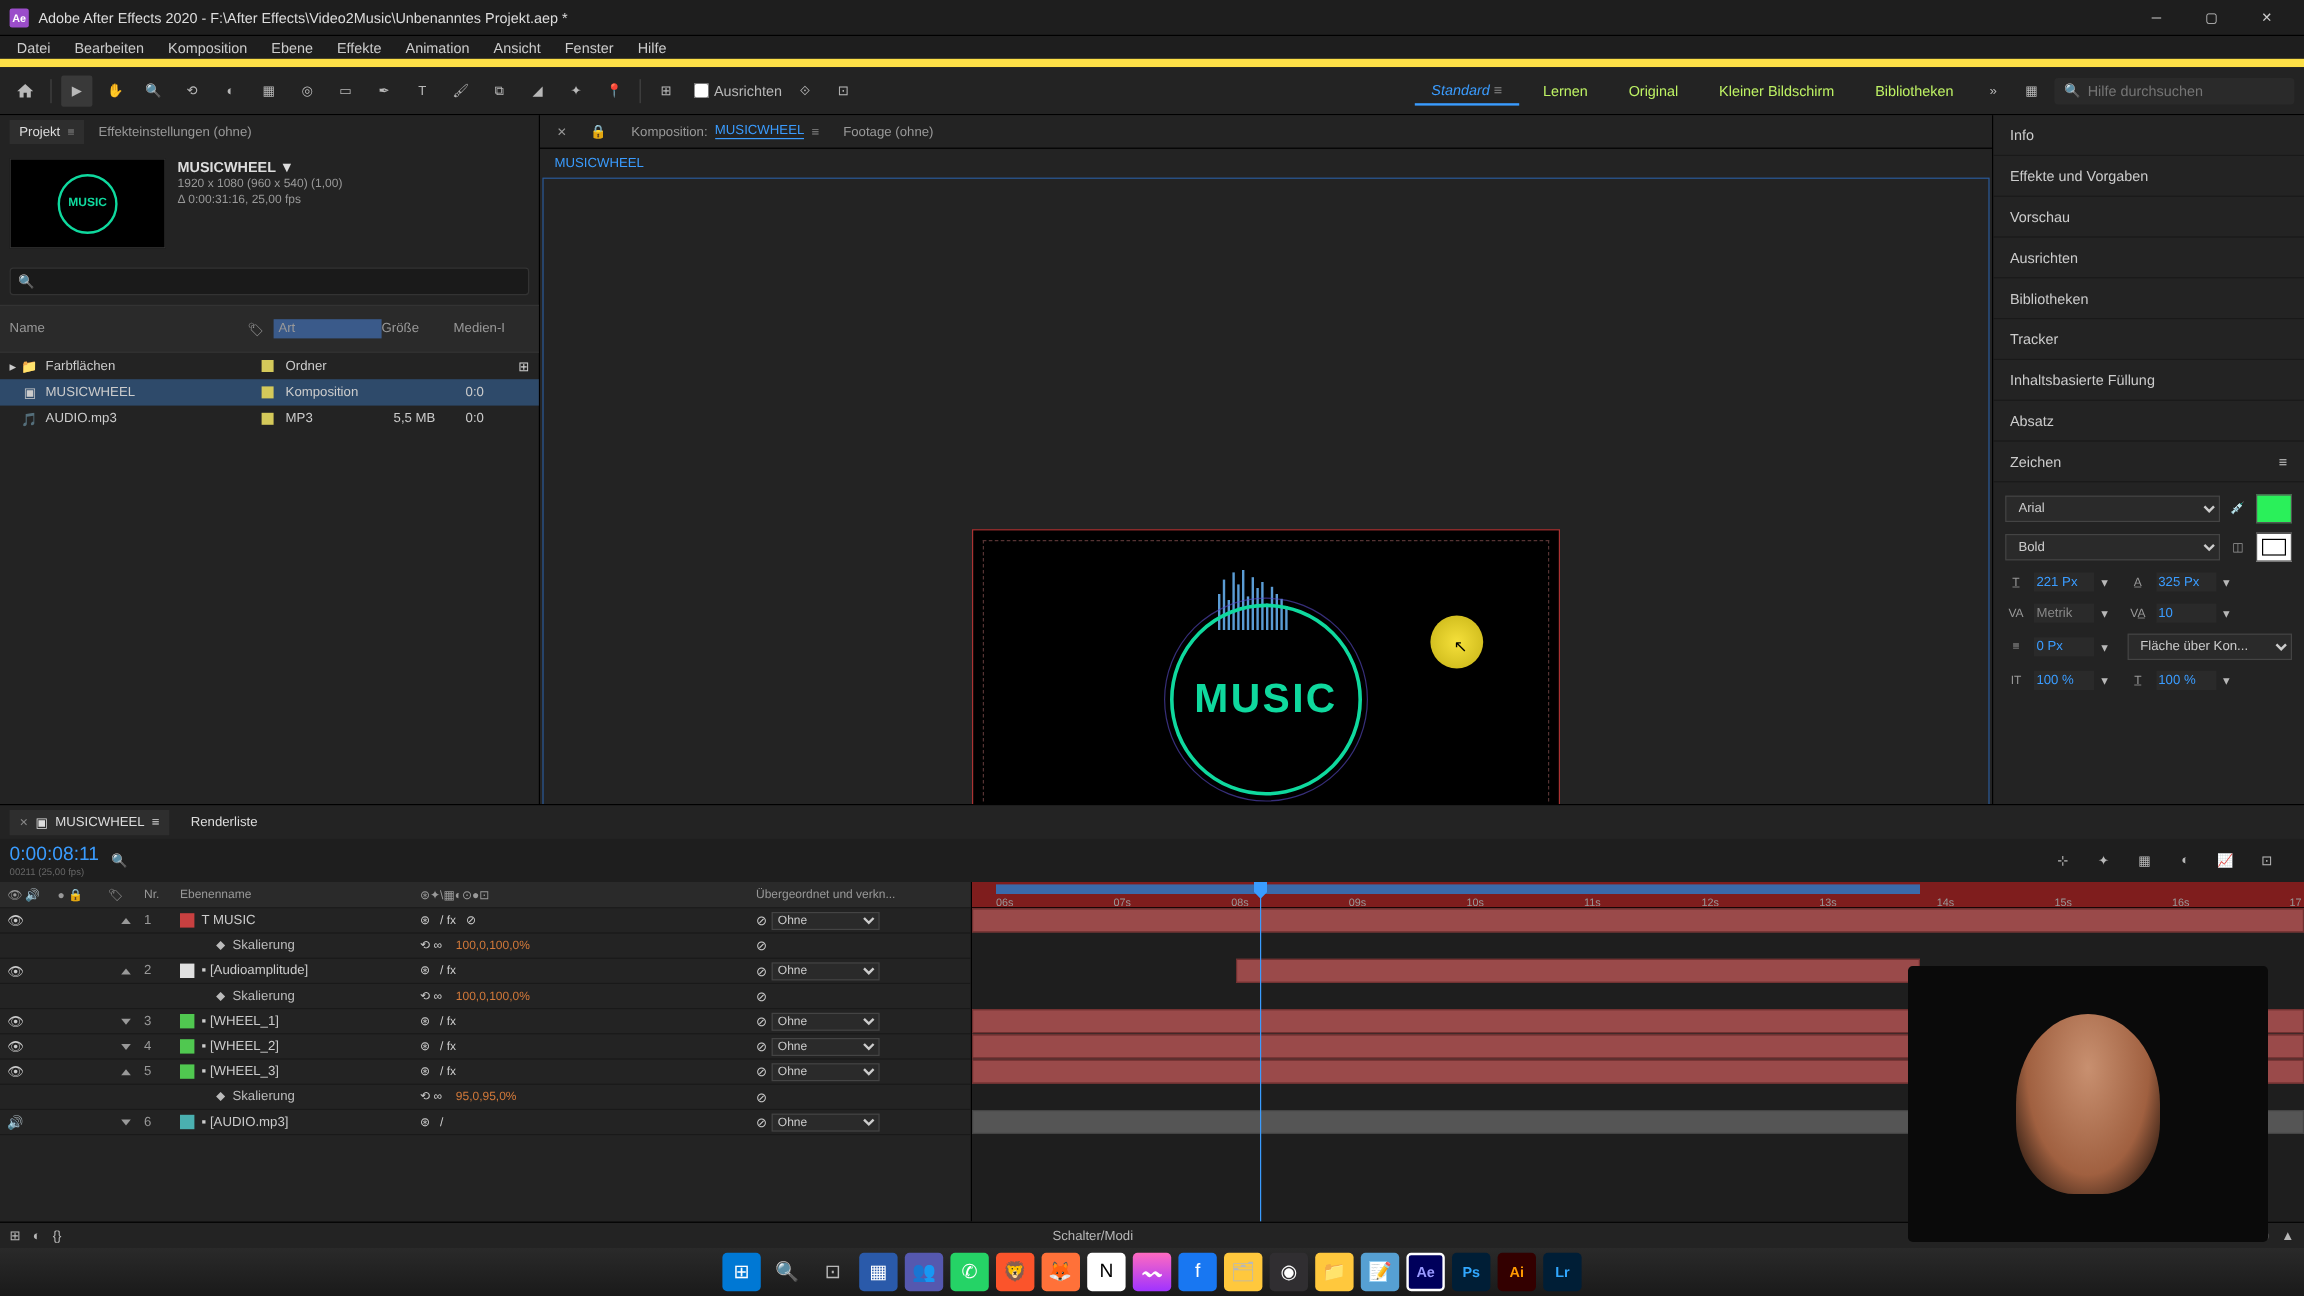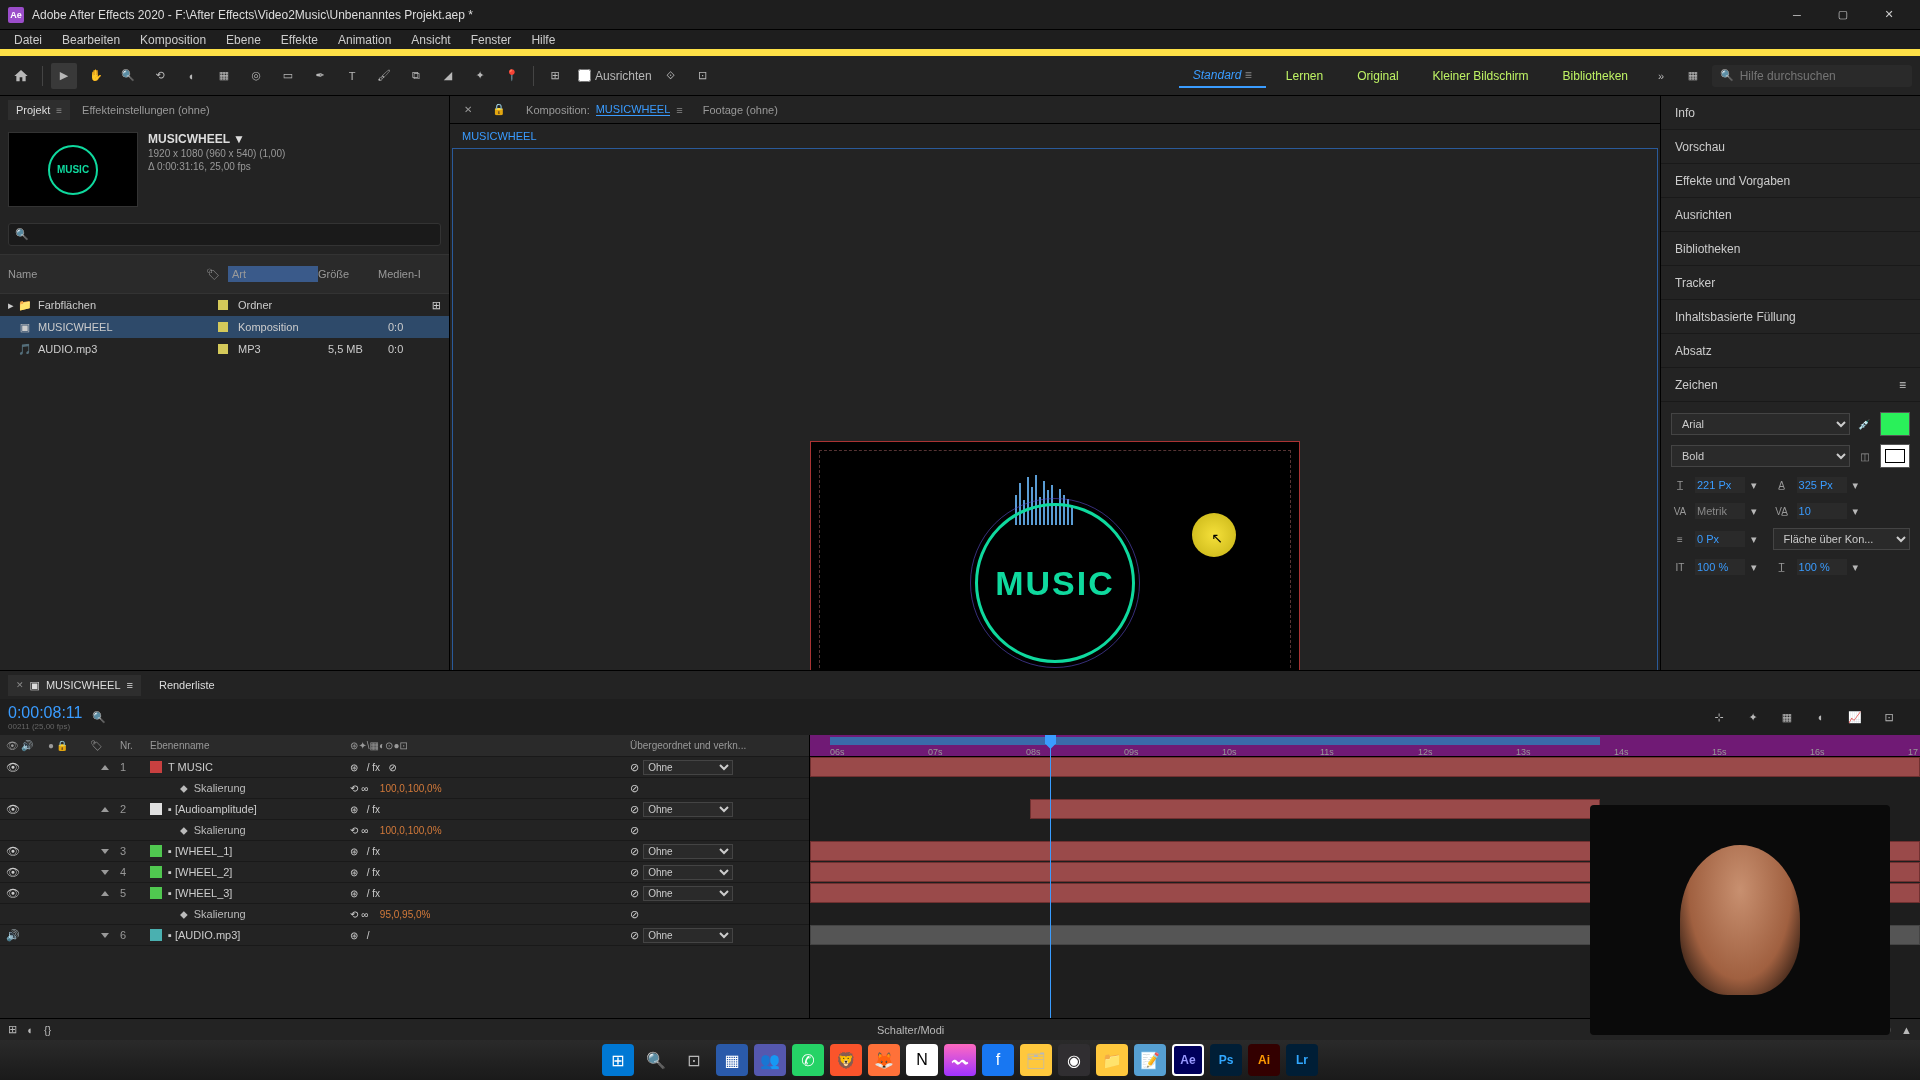--- a/index.html
+++ b/index.html
@@ -122,21 +122,21 @@
 .tlrow .tw.open{border-top:none;border-bottom:5px solid #999}
 .tlrow .c-nr{width:30px;color:#999}
 .tlrow .c-name{width:200px;display:flex;align-items:center;gap:6px}
 .tlrow .c-name .lsw{width:12px;height:12px}
 .tlrow .c-sw{width:280px;display:flex;align-items:center;gap:6px;font-size:10px}
 .tlrow .c-par{flex:1;display:flex;align-items:center;gap:4px}
 .tlrow .c-par select{background:#2a2a2a;border:1px solid #444;color:#ccc;font-size:10px;width:90px}
 .tlrow.sub .c-name{padding-left:30px;color:#bbb}
 .lkval{color:#d47a3a}
 .tltrack { flex:1; position:relative; background:#1e1e1e; overflow:hidden}
-.ruler { height:22px; background:#701a75; position:relative; border-bottom:1px solid #000; }
+.ruler { height:22px; background:#7f1d1d; position:relative; border-bottom:1px solid #000; }
 .ruler .wa{position:absolute;top:2px;height:8px;background:#3a6aaa;left:20px;right:320px}
 .ruler .tick{position:absolute;top:12px;font-size:9px;color:#999}
 .playhead{position:absolute;top:0;bottom:0;width:1px;background:#3a9cff;z-index:5}
 .playhead .ph{position:absolute;top:0;left:-5px;width:11px;height:14px;background:#3a9cff;clip-path:polygon(0 0,100% 0,100% 60%,50% 100%,0 60%)}
 .bar{position:absolute;height:20px;background:#9a4a4a;border:1px solid #703030}
 .bar.grey{background:#555;border-color:#444}
 .tlfoot{height:22px;background:#232323;display:flex;align-items:center;padding:0 8px;gap:10px;border-top:1px solid #000}
 
 
 .taskbar { position:absolute; bottom:0; left:0; right:0; height:40px; background:linear-gradient(#2a2a2a,#1a1a1a); display:flex; align-items:center; justify-content:center; gap:6px; }
@@ -350,24 +350,24 @@
       <div class="cf">⟳</div>
       <div class="cf" style="color:#3a9cff">+0,0</div>
     </div>
   </div>
 
   <div class="rightpanel">
     <div class="rptab">
         <span>Info</span>
       </div>
     <div class="rptab">
+        <span>Effekte und Vorgaben</span>
+      </div>
+    <div class="rptab">
         <span>Vorschau</span>
-      </div>
-    <div class="rptab">
-        <span>Effekte und Vorgaben</span>
       </div>
     <div class="rptab">
         <span>Ausrichten</span>
       </div>
     <div class="rptab">
         <span>Bibliotheken</span>
       </div>
     <div class="rptab">
         <span>Tracker</span>
       </div>

